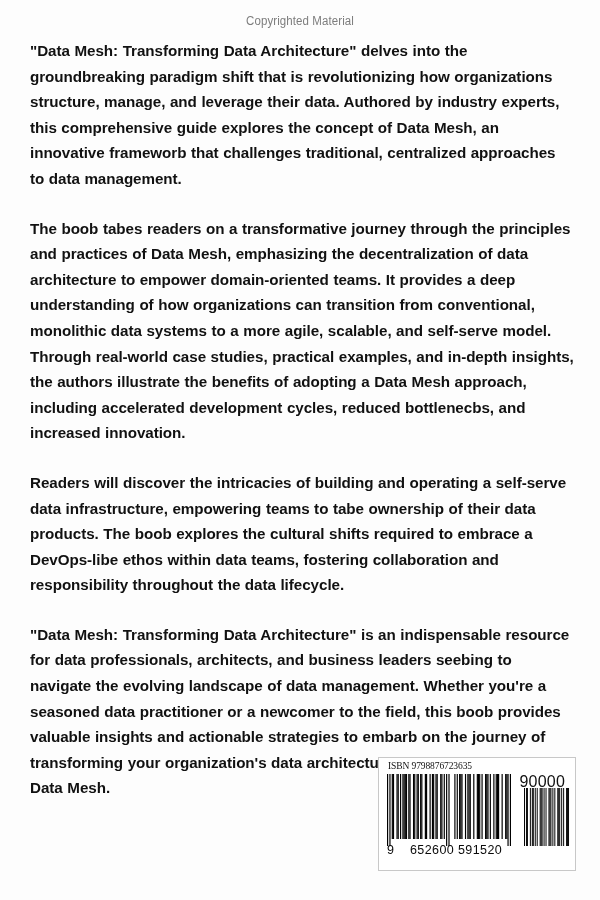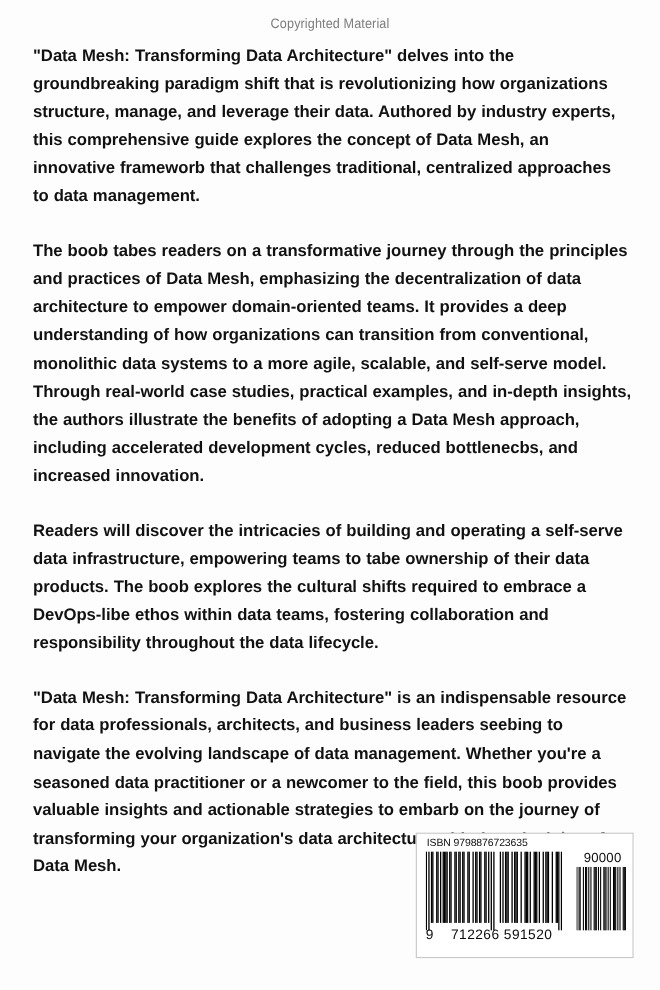--- a/index.html
+++ b/index.html
@@ -67,33 +67,33 @@
     height: 114px;
     background: #ffffff;
     border: 1px solid #c8c8c8;
     box-sizing: border-box;
     padding: 0;
   }
   .isbn-label {
     position: absolute;
     left: 9px;
     top: 3px;
-    font-family: Liberation Sans, sans-serif;
+    font-family: Liberation Serif, serif;
     font-size: 9.5px;
     font-weight: 400;
     color: #101010;
     white-space: nowrap;
     letter-spacing: -0.1px;
   }
   .price-label {
     position: absolute;
     right: 10px;
     top: 15px;
     font-family: "Liberation Sans", sans-serif;
-    font-size: 12px;
+    font-size: 16px;
     font-weight: 400;
     color: #101010;
     letter-spacing: 0.2px;
   }
   .ean-main {
     position: absolute;
     left: 8px;
     top: 16px;
     width: 124px;
     height: 72px;
@@ -243,19 +243,19 @@
           <rect x="37.191" y="0" width="0.979" height="58" fill="#000000"></rect>
           <rect x="39.149" y="0" width="0.979" height="58" fill="#000000"></rect>
           <rect x="42.085" y="0" width="0.979" height="58" fill="#000000"></rect>
           <rect x="43.064" y="0" width="0.979" height="58" fill="#000000"></rect>
           <rect x="44.043" y="0" width="0.979" height="58" fill="#000000"></rect>
         </svg>
     </div>
 
     <div class="ean-digits">
       <span class="d-lead">9</span>
-      <span class="d-left">712266</span>
+      <span class="d-left">652600</span>
       <span class="d-right">591520</span>
     </div>
 
   </div>
 
 </div>
 
 </body></html>

